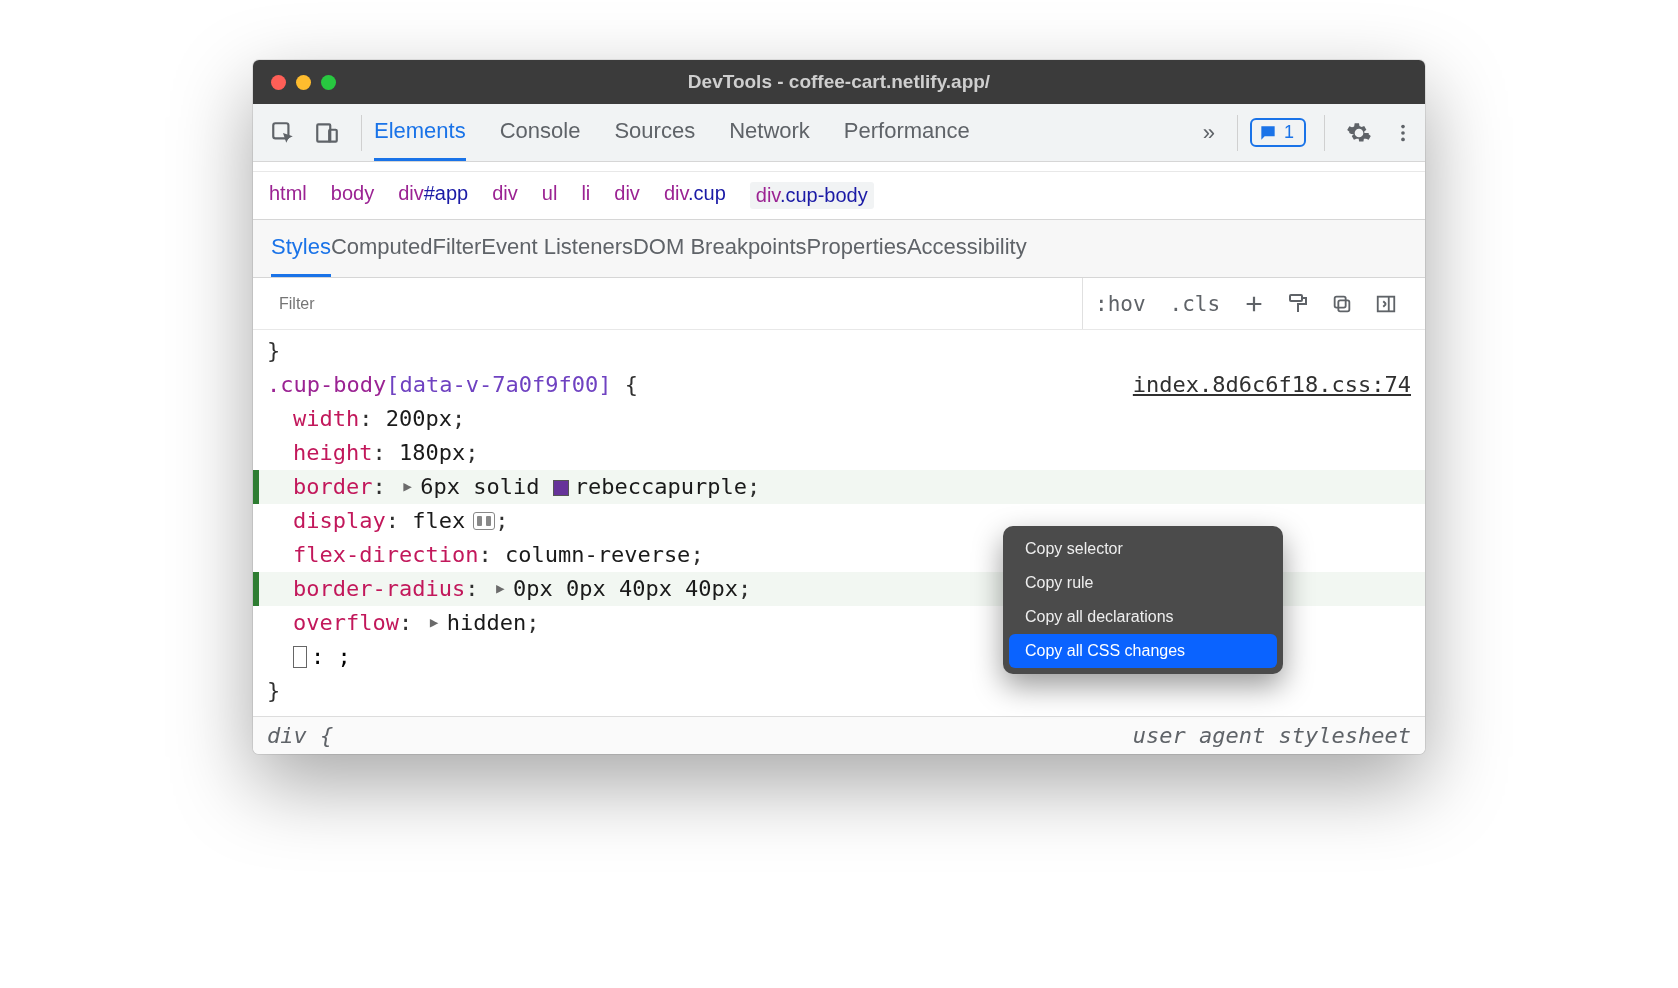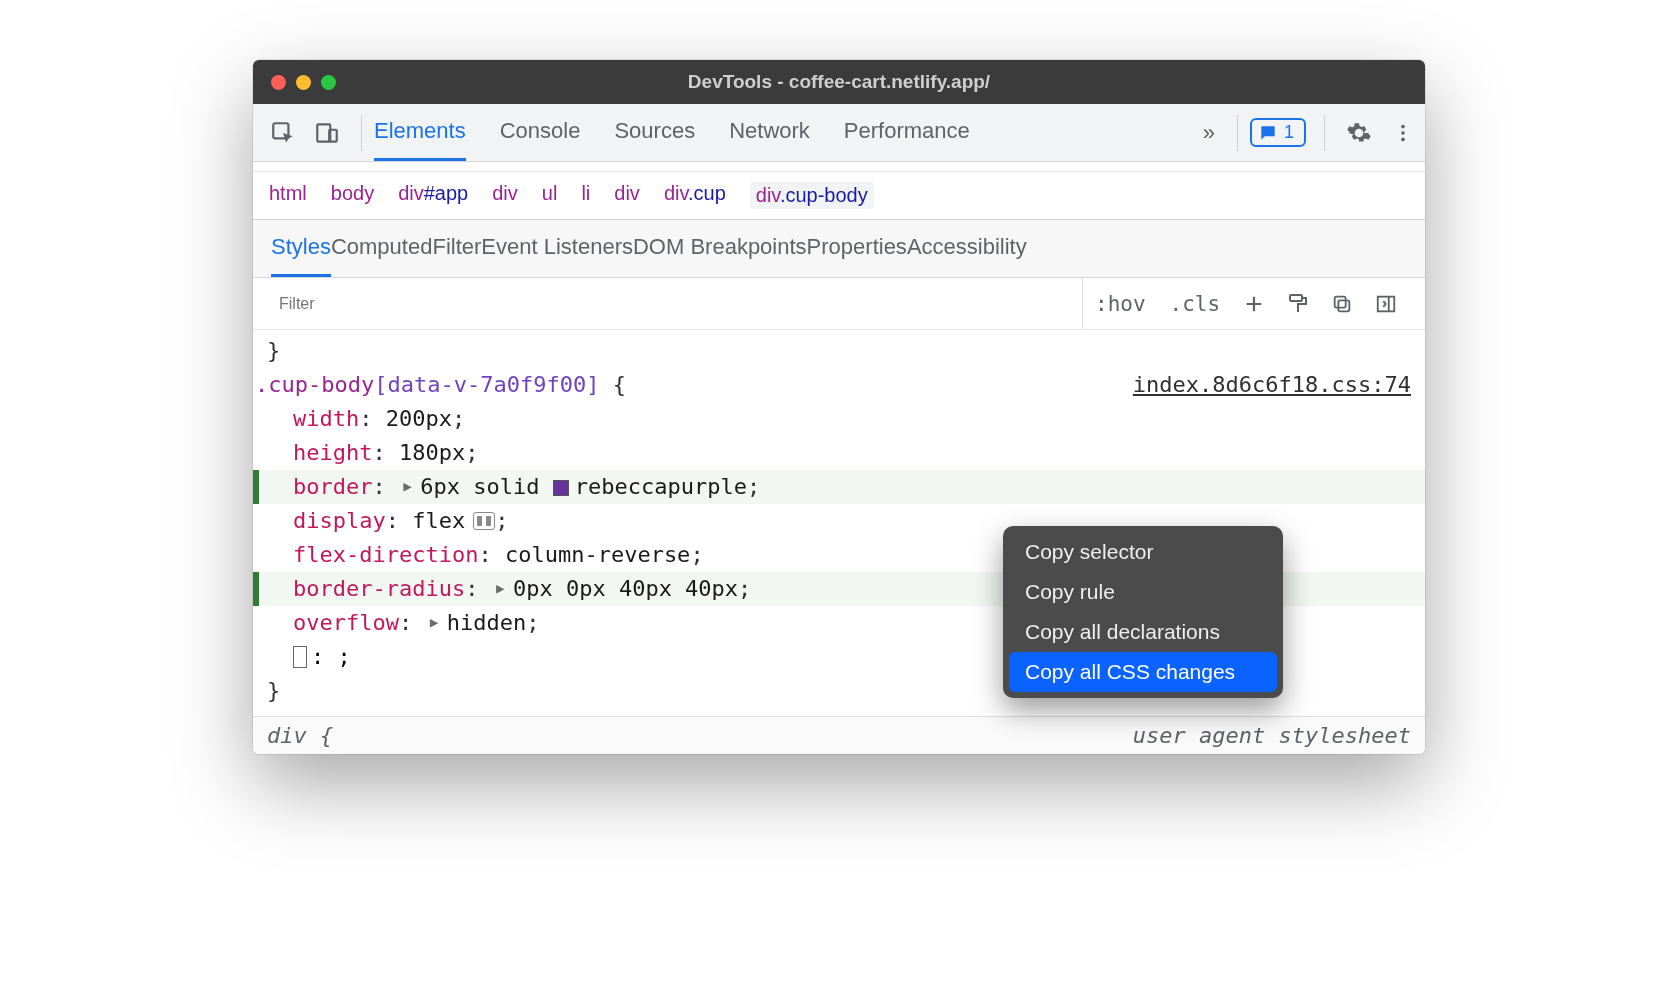--- a/index.html
+++ b/index.html
@@ -137,21 +137,21 @@
     background: #fff;
     position: relative;
     padding: 4px 0 8px 0;
   }
   .line { display:flex; align-items:center; padding: 0 14px 0 40px; position: relative; white-space: pre; }
   .line.changed { background: #f2f7f2; }
   .line.changed::before {
     content:""; position:absolute; left:0; top:0; bottom:0; width:6px; background:#2e7d32;
   }
   .link { float: right; color: #303030; text-decoration: underline; margin-right: 14px; font-size: 22px; }
-  .selrow { padding-left: 2px; display:flex; justify-content:space-between; }
+  .selrow { padding-left: 14px; display:flex; justify-content:space-between; }
   .selname { color:#9b2393; }
   .selattr { color:#6f42c1; }
   .brace { color:#303030; }
   .prop { color:#c2185b; }
   .val { color:#1a1a1a; }
   .tri { color:#6b6b6b; margin: 0 6px 0 2px; display:inline-block; transform: translateY(-1px); }
   .swatch {
     display:inline-block; width:16px; height:16px; background:#663399;
     border:1px solid #555; margin: 0 6px -1px 0;
   }
@@ -183,21 +183,21 @@
   .ctxmenu {
     position: absolute;
     left: 750px; top: 466px;
     background: #4b4b4b;
     border-radius: 10px;
     padding: 6px;
     box-shadow: 0 12px 30px rgba(0,0,0,.4);
     min-width: 280px;
   }
   .ctxitem {
-    color: #eee; font-size: 21px;
+    color: #eee; font-size: 16px;
     padding: 8px 16px; border-radius: 6px;
     cursor: pointer;
   }
   .ctxitem.hi { background: #0a63ff; color: #fff; }
   svg { display:block; }
 </style>
 </head>
 <body>
 
 <div class="window">

